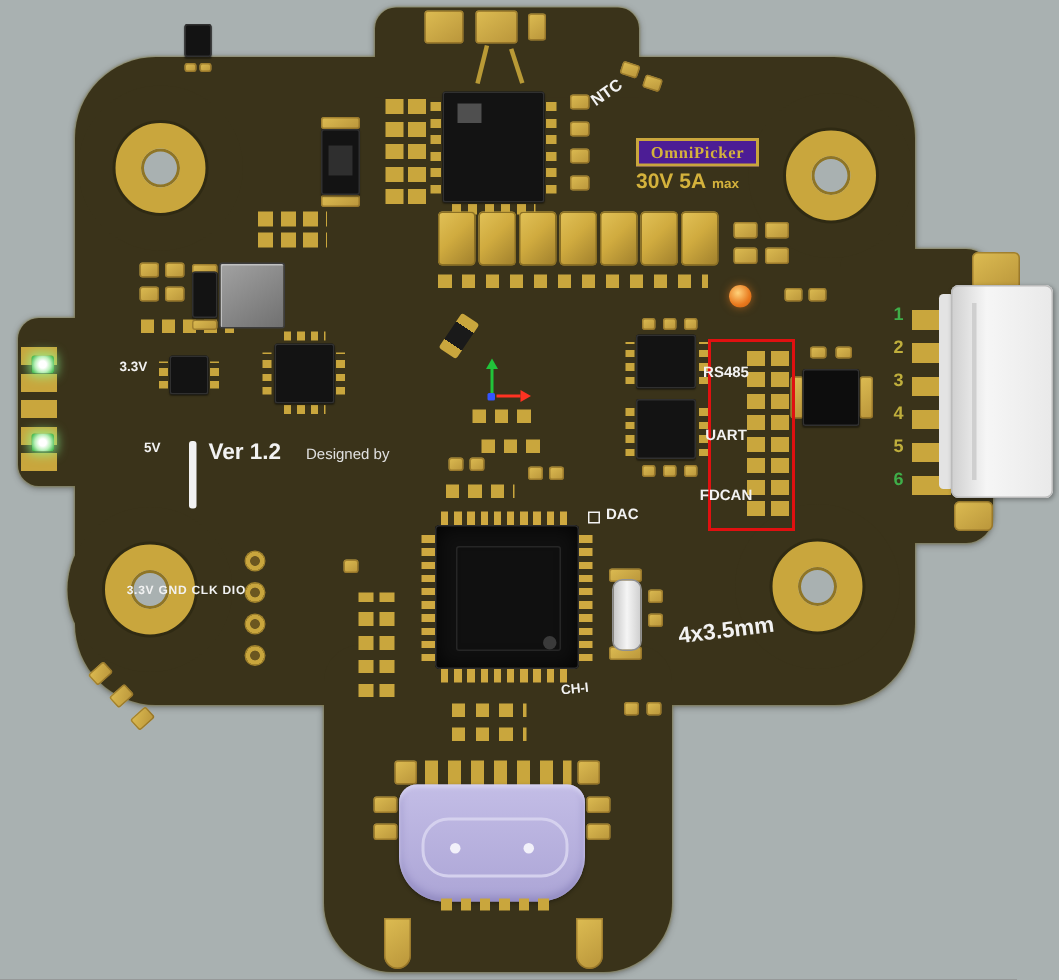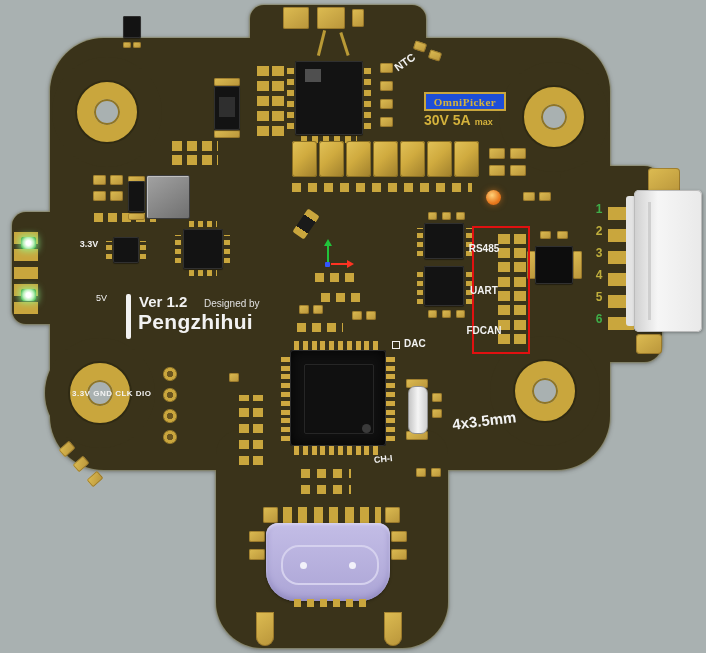--- a/index.html
+++ b/index.html
@@ -215,41 +215,40 @@
     <div class="abs" style="left:300px;top:562px;width:7px;height:7px;border-radius:50%;background:#f2f1fa;"></div>
     <div class="abs" style="left:349px;top:562px;width:7px;height:7px;border-radius:50%;background:#f2f1fa;"></div>
     <div class="strip" style="left:294px;top:599px;width:78px;height:8px;background:repeating-linear-gradient(90deg,#c9a63d 0 7px,transparent 7px 13px);"></div>
     <div class="pad" style="left:256px;top:612px;width:18px;height:34px;border-radius:0 0 9px 9px;"></div>
     <div class="pad" style="left:384px;top:612px;width:18px;height:34px;border-radius:0 0 9px 9px;"></div>
 
     <div class="abs" style="left:472px;top:226px;width:58px;height:128px;border:2px solid #e01010;box-sizing:border-box;"></div>
 
     <div class="txt" style="left:383px;top:57px;width:44px;text-align:center;font-size:11px;font-weight:bold;transform:rotate(-35deg);">NTC</div>
 
-    <div class="abs" style="left:424px;top:92px;width:82px;height:19px;border:2px solid #c9a63d;box-sizing:border-box;background:#1d4ed8;display:flex;align-items:center;justify-content:center;">
+    <div class="abs" style="left:424px;top:92px;width:82px;height:19px;border:2px solid #c9a63d;box-sizing:border-box;background:#4c1d95;display:flex;align-items:center;justify-content:center;">
       <span class="goldtxt" style="font-family:'Liberation Serif',serif;font-size:11px;font-weight:bold;letter-spacing:.5px;">OmniPicker</span>
     </div>
     <div class="abs" style="left:424px;top:112px;display:flex;align-items:baseline;gap:4px;">
       <span class="goldtxt" style="font-size:14px;font-weight:bold;">30V 5A</span>
       <span class="goldtxt" style="font-size:9px;font-weight:bold;">max</span>
     </div>
 
     <div class="txt rot90" style="left:69px;top:240px;width:40px;text-align:center;font-size:9px;font-weight:bold;">3.3V</div>
-    <div class="txt" style="left:96px;top:294px;font-size:9px;font-weight:normal;">5V</div>
+    <div class="txt" style="left:96px;top:294px;font-size:9px;font-weight:bold;">5V</div>
 
     <div class="abs" style="left:126px;top:294px;width:5px;height:45px;background:#f2f2f2;border-radius:2px;"></div>
     <div class="txt" style="left:139px;top:294px;font-size:15px;font-weight:bold;">Ver 1.2</div>
     <div class="txt" style="left:204px;top:299px;font-size:10px;color:#e0e0e0;">Designed by</div>
-    <div class="txt" style="left:138px;top:311px;font-size:21px;font-weight:bold;letter-spacing:.3px;">Pengzhihui</div>
 
     <div class="txt rot90" style="left:454px;top:244px;width:60px;text-align:center;font-size:10px;font-weight:bold;">RS485</div>
     <div class="txt rot90" style="left:454px;top:286px;width:60px;text-align:center;font-size:10px;font-weight:bold;">UART</div>
     <div class="txt rot90" style="left:454px;top:326px;width:60px;text-align:center;font-size:10px;font-weight:bold;">FDCAN</div>
 
-    <div class="txt rot90" style="left:72px;top:390px;width:92px;text-align:left;font-size:8px;letter-spacing:.5px;font-weight:bold;">3.3V GND CLK DIO</div>
+    <div class="txt rot90" style="left:72px;top:390px;width:92px;text-align:right;font-size:8px;letter-spacing:.5px;font-weight:bold;">3.3V GND CLK DIO</div>
 
     <div class="abs" style="left:392px;top:341px;width:6px;height:6px;border:1.5px solid #f2f2f2;"></div>
     <div class="txt" style="left:404px;top:339px;font-size:10px;font-weight:bold;">DAC</div>
     <div class="txt" style="left:374px;top:455px;font-size:9px;font-weight:bold;transform:rotate(-6deg);">CH-I</div>
 
     <div class="txt" style="left:452px;top:413px;font-size:15px;font-weight:bold;transform:rotate(-7deg);">4x3.5mm</div>
 
     <div class="txt pg" style="left:592px;top:203px;width:14px;text-align:center;font-size:12px;font-weight:bold;">1</div>
     <div class="txt py" style="left:592px;top:225px;width:14px;text-align:center;font-size:12px;font-weight:bold;">2</div>
     <div class="txt py" style="left:592px;top:247px;width:14px;text-align:center;font-size:12px;font-weight:bold;">3</div>

